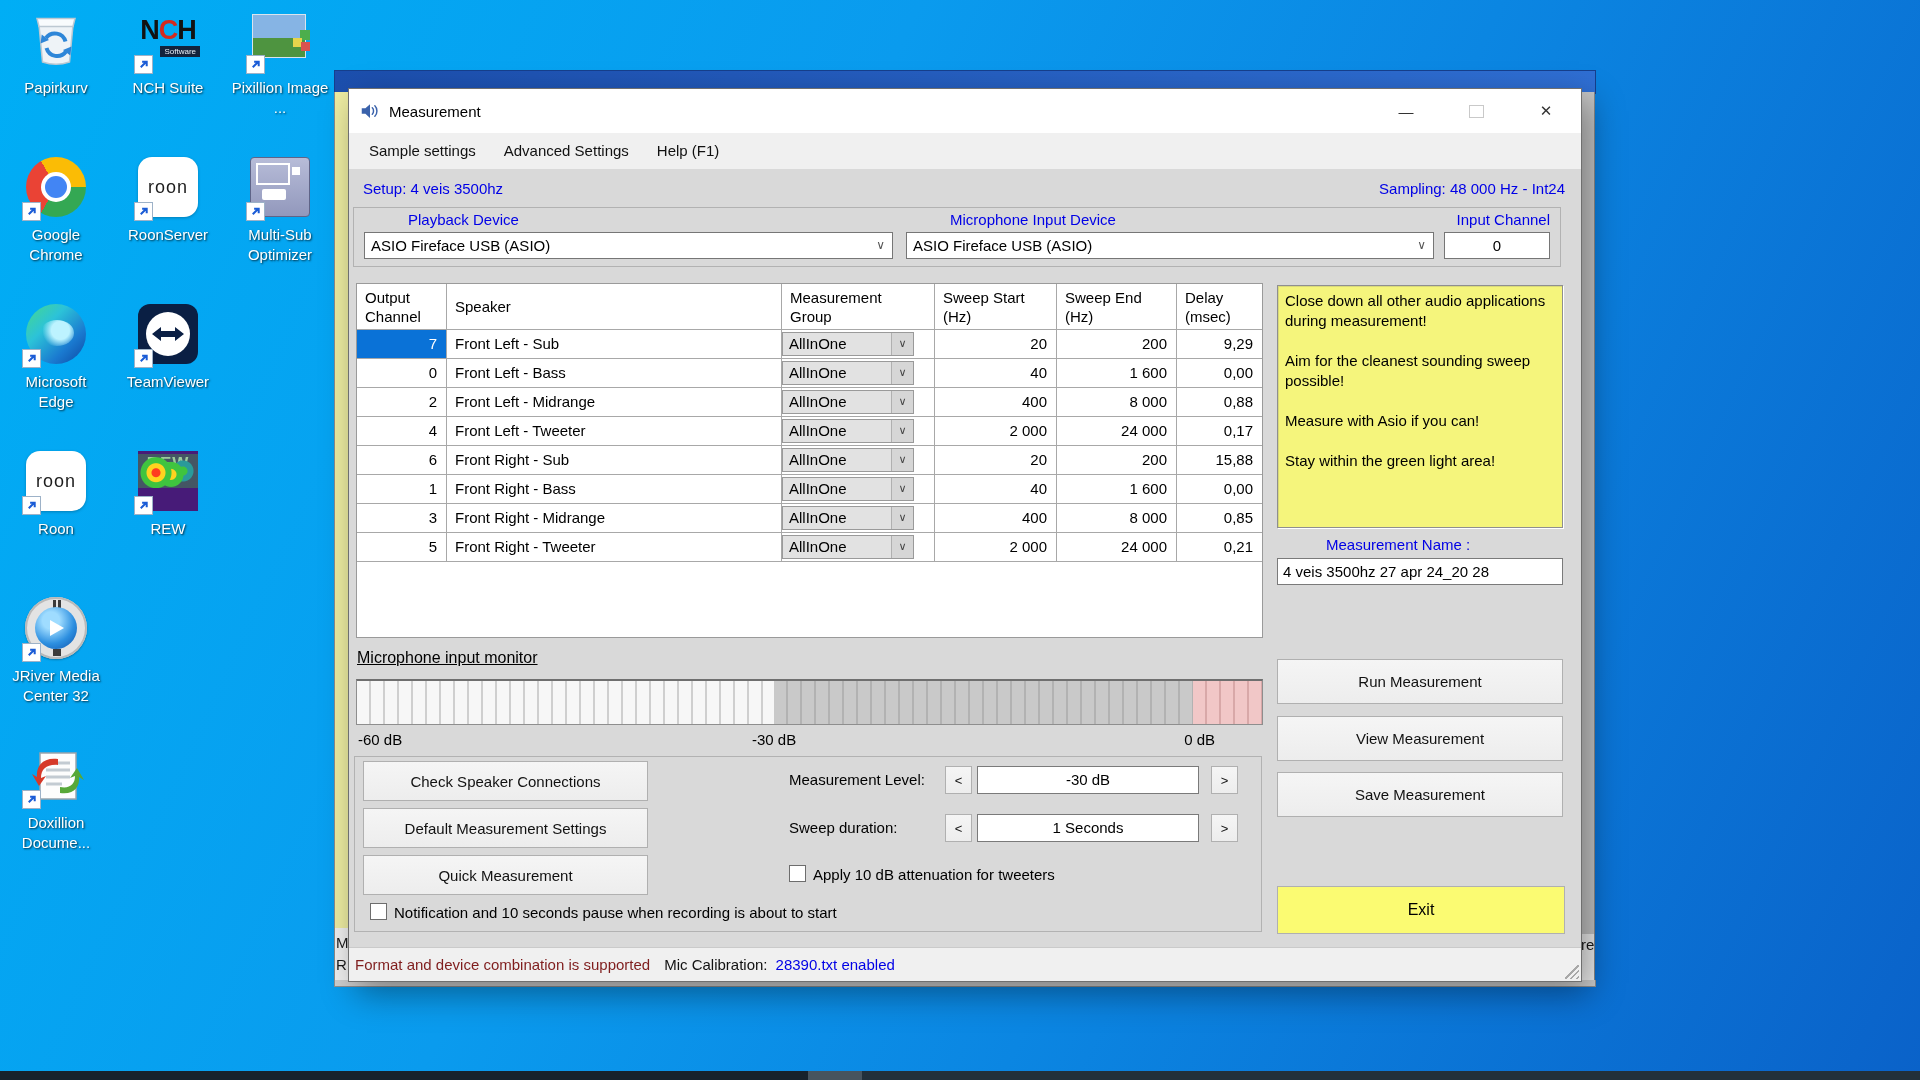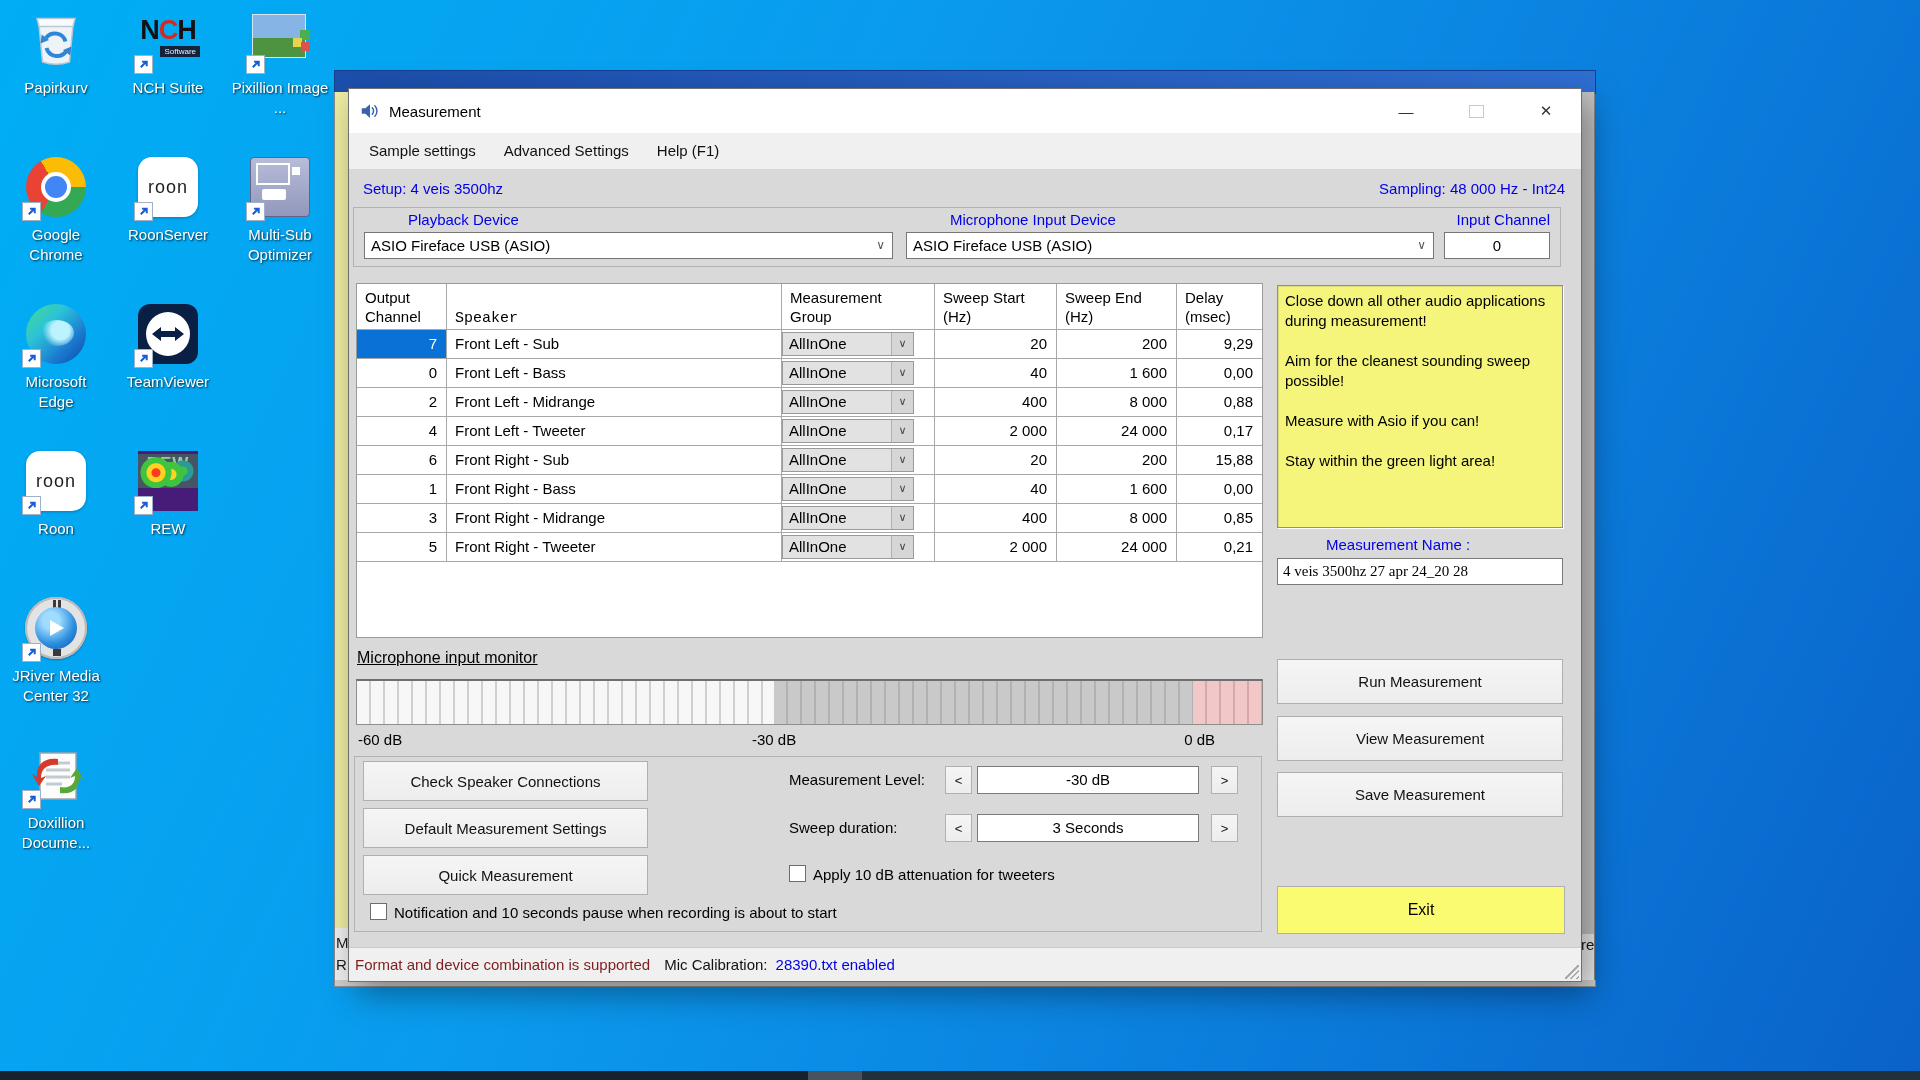--- a/index.html
+++ b/index.html
@@ -111,21 +111,21 @@
   .msel .mtxt{position:absolute;left:6px;top:0;line-height:22px;font-size:15px;}
   .msel .marr{position:absolute;right:0;top:0;width:21px;height:22px;background:#d6d6d6;
     border-left:1px solid #b0b0b0;text-align:center;line-height:21px;font-size:11px;color:#444;}
   
   .infobox{position:absolute;left:928px;top:196px;width:286px;height:243px;background:#f5f57c;
     border:1px solid #8f8f8f;box-shadow:inset 1px 1px 0 #6f6f6f33,1px 1px 0 #ffffff;
     box-sizing:border-box;padding:5px 7px;font-size:15px;line-height:20px;color:#000;}
   .infobox p{margin:0 0 20px 0;}
   .namelbl{position:absolute;left:977px;top:447px;font-size:15px;}
   .nameinput{position:absolute;left:928px;top:469px;width:286px;height:27px;background:#fff;
-    border:1px solid #7a7a7a;box-sizing:border-box;font-size:15px;line-height:25px;padding-left:5px;font-family:Liberation Serif, serif;}
+    border:1px solid #7a7a7a;box-sizing:border-box;font-size:15px;line-height:25px;padding-left:5px;}
   
   .montitle{position:absolute;left:8px;top:560px;font-size:16px;text-decoration:underline;color:#000;}
   .meter{position:absolute;left:7px;top:590px;width:907px;height:46px;border:1px solid #8e8e8e;
     border-top:2px solid #6f6f6f;box-sizing:border-box;}
   .meter .zone{position:absolute;top:0;bottom:0;}
   .z-quiet{left:0;width:46.1%;background:repeating-linear-gradient(90deg,#f7f7f7 0 12px,#cfcfcf 12px 14px);}
   .z-mid{left:46.1%;width:46.3%;background:repeating-linear-gradient(90deg,#c9c9c9 0 12px,#b2b2b2 12px 14px);}
   .z-hot{left:92.4%;right:0;background:repeating-linear-gradient(90deg,#f1c7c7 0 12px,#d8a8a8 12px 14px);}
   .scale{position:absolute;left:7px;top:642px;width:907px;height:20px;font-size:15px;color:#000;}
   .scale .s-l{position:absolute;left:2px;}
@@ -395,21 +395,21 @@
       <div class="devlbl bluetext" style="right:10px;">Input Channel</div>
       <div class="chanbox" style="right:10px;width:106px;">0</div>
     </div>
 
     <div class="spk-table">
       <div class="trow thead">
         <div class="cell">
           <div>Output</div>
             <div>Channel</div>
         </div>
-        <div class="cell" style="padding-top:25px;font-family:Liberation Mono, monospace;">
+        <div class="cell" style="padding-top:13px;">
           <div>Speaker</div>
         </div>
         <div class="cell">
           <div>Measurement</div>
             <div>Group</div>
         </div>
         <div class="cell">
           <div>Sweep Start</div>
             <div>(Hz)</div>
         </div>
@@ -559,21 +559,21 @@
         <div class="btn lbtn" style="top: 766px;">Quick Measurement</div>
       </div>
 
     <div class="ctl-lbl" style="top:682px;">Measurement Level:</div>
     <div class="btn spin" style="left:596px;top:677px;">&lt;</div>
     <div class="valbox" style="left:628px;top:677px;">-30 dB</div>
     <div class="btn spin" style="left:862px;top:677px;">&gt;</div>
 
     <div class="ctl-lbl" style="top:730px;">Sweep duration:</div>
     <div class="btn spin" style="left:596px;top:725px;">&lt;</div>
-    <div class="valbox" style="left:628px;top:725px;">3 Seconds</div>
+    <div class="valbox" style="left:628px;top:725px;">1 Seconds</div>
     <div class="btn spin" style="left:862px;top:725px;">&gt;</div>
 
     <div class="cb" style="left:440px;top:776px;"></div>
     <div class="cb-lbl" style="left:464px;top:777px;">Apply 10 dB attenuation for tweeters</div>
 
     <div class="cb" style="left:21px;top:814px;"></div>
     <div class="cb-lbl" style="left:45px;top:815px;">Notification and 10 seconds pause when recording is about to start</div>
 
     <div id="right-buttons">
         <div class="btn rbtn" style="top: 570px;">Run Measurement</div>

